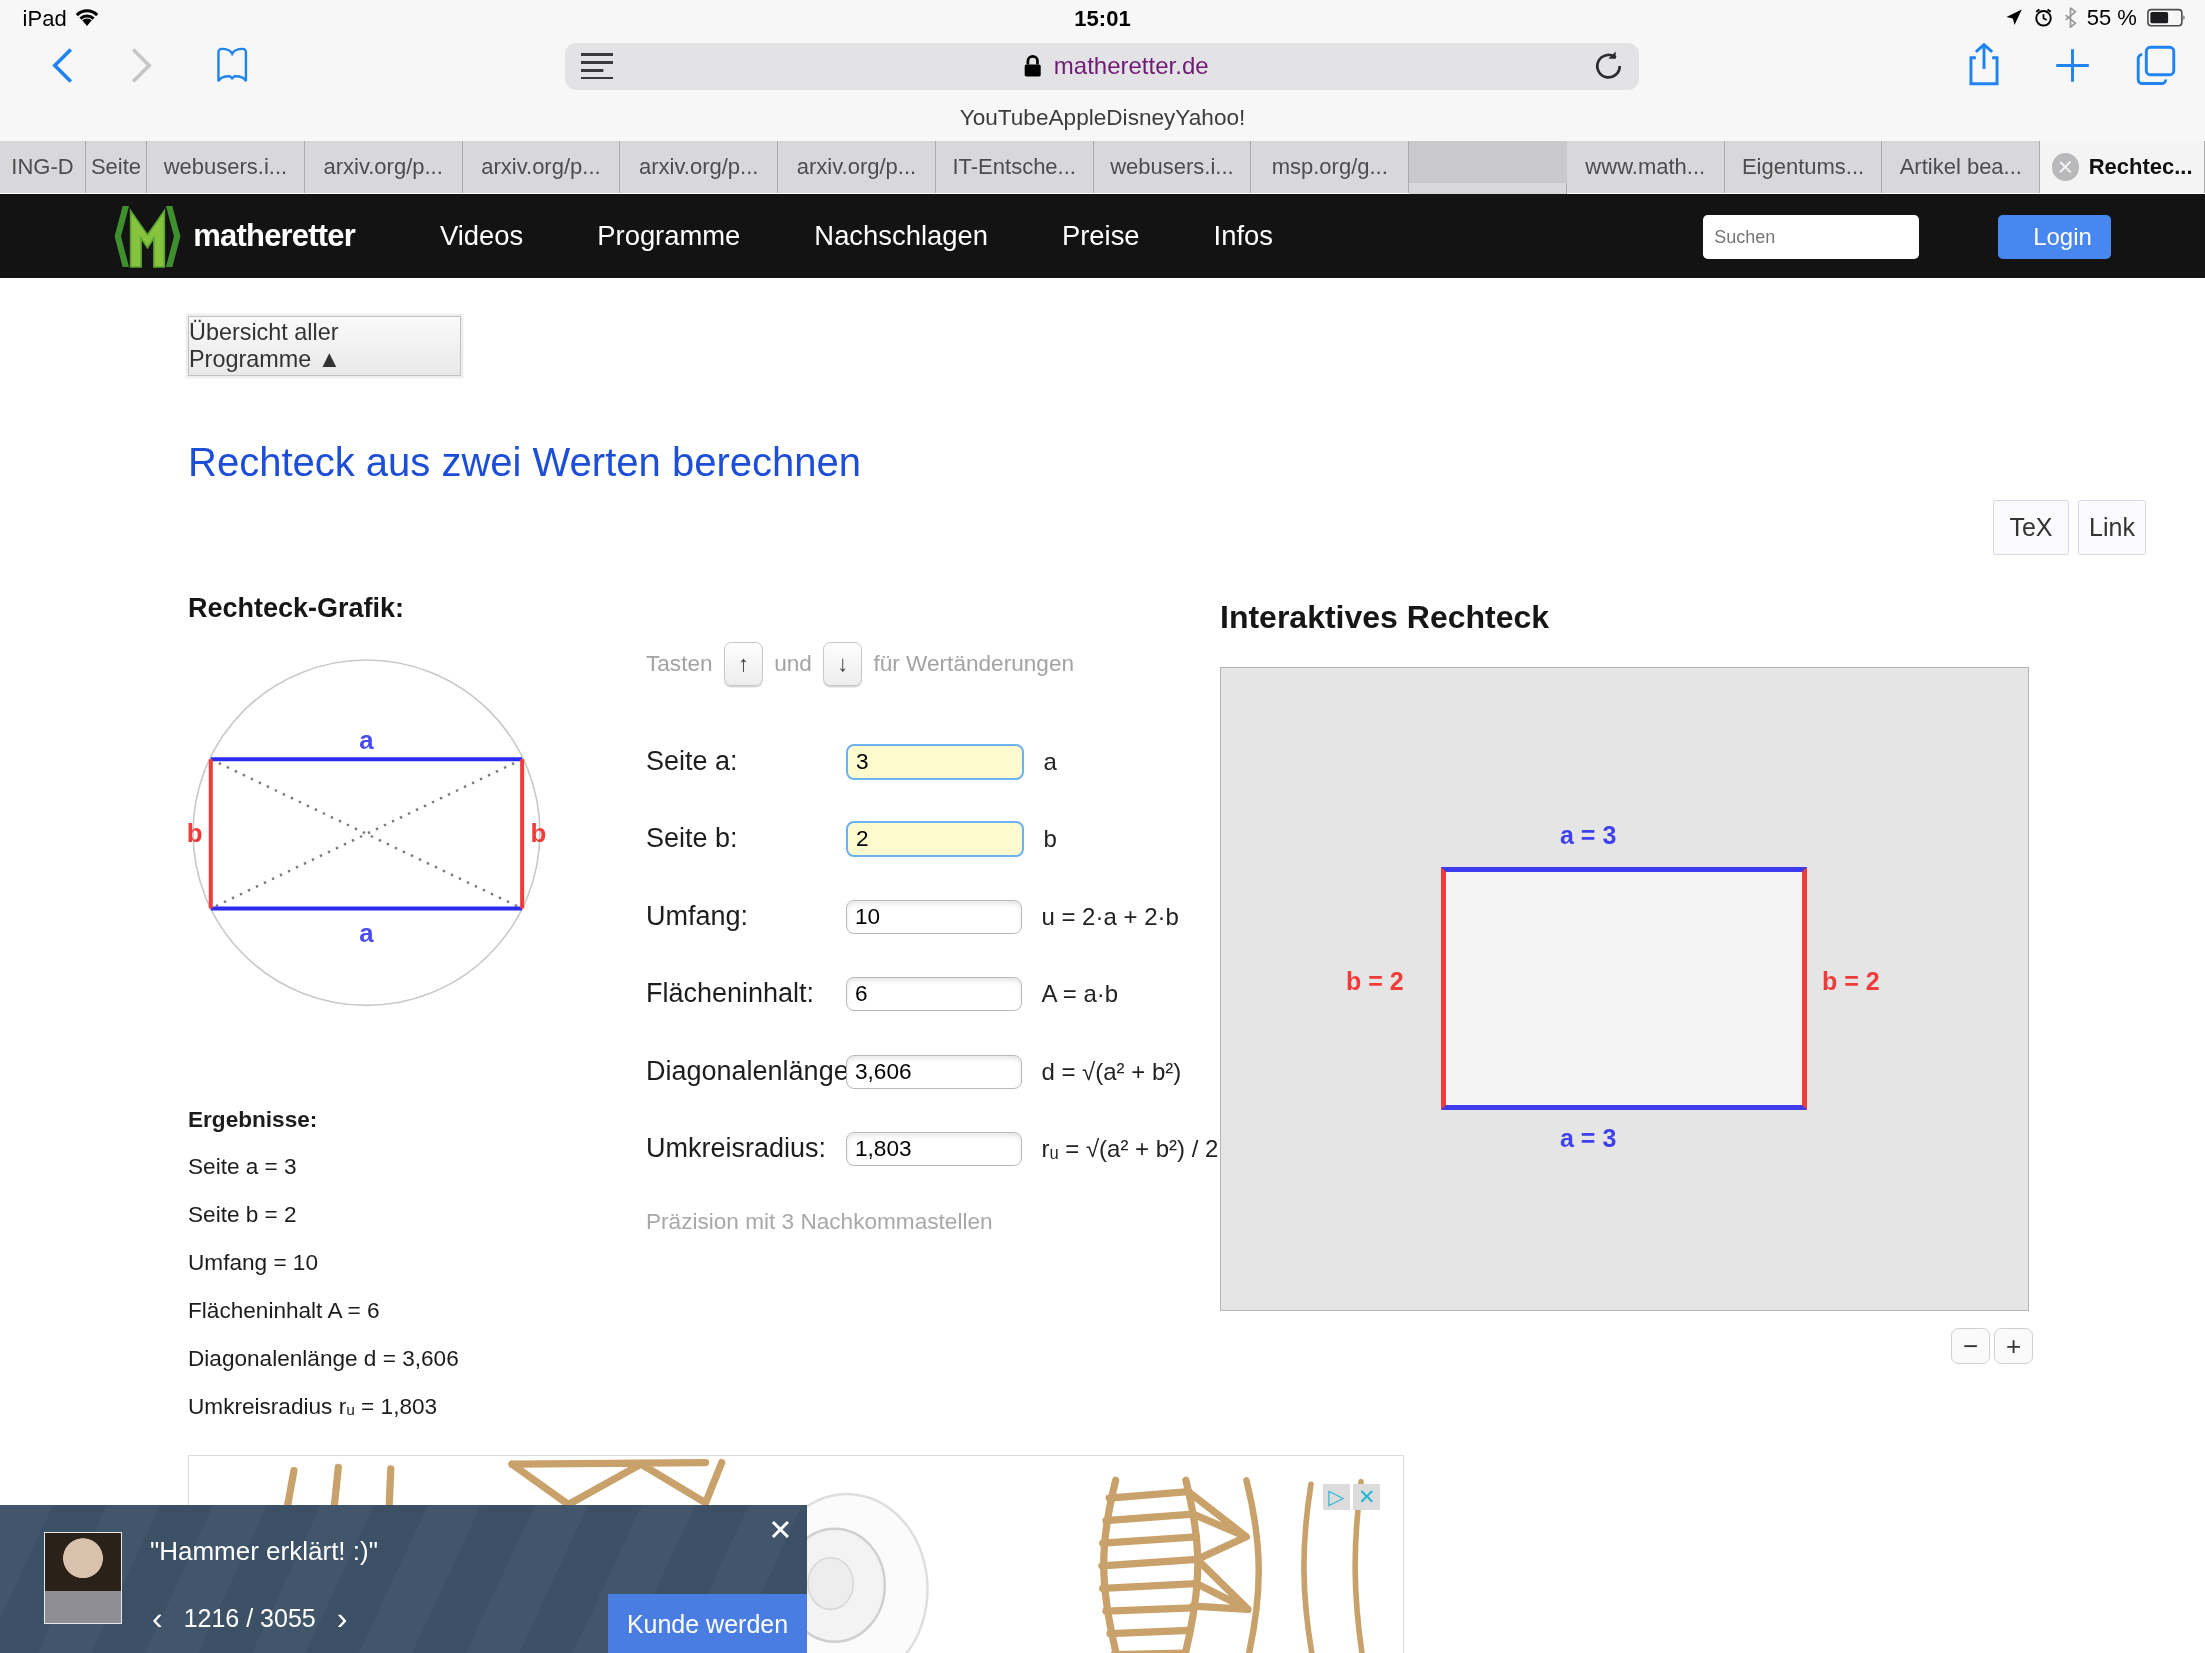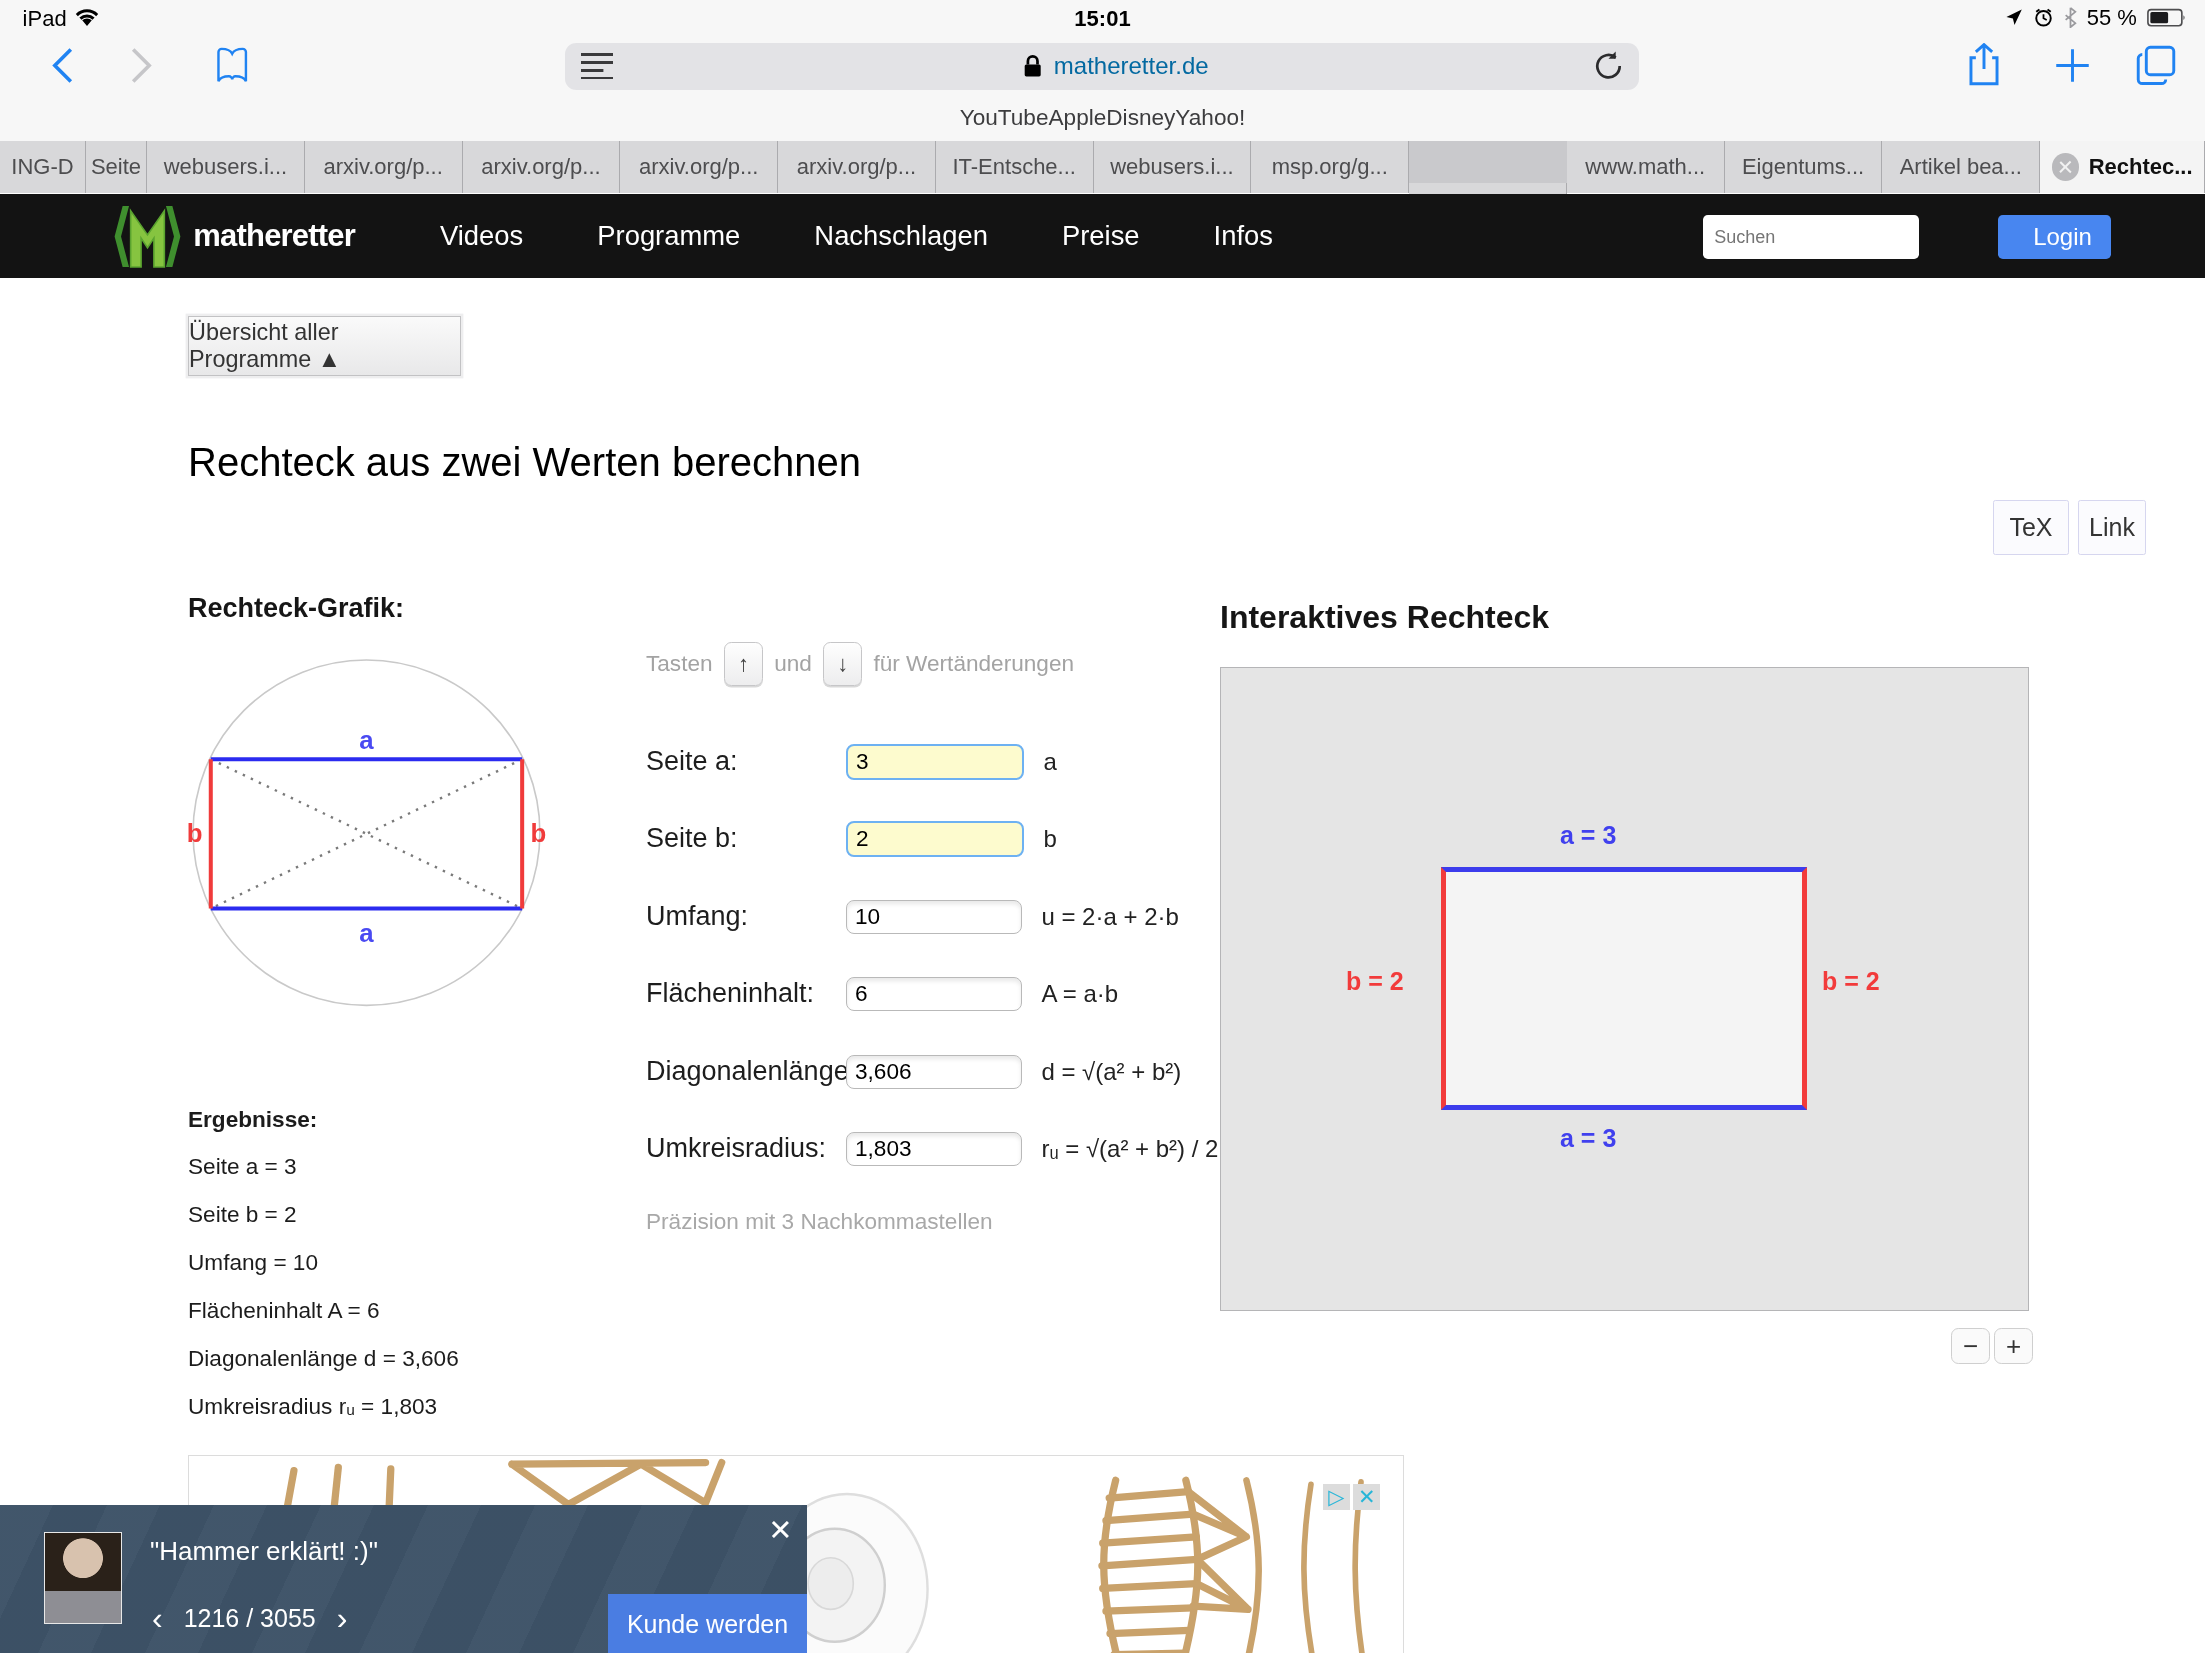--- a/index.html
+++ b/index.html
@@ -8,21 +8,21 @@
   .abs{position:absolute;}
   
   #statusbar{left:0;top:0;width:2205px;height:36px;background:#f7f7f7;font-size:22px;color:#000;}
   #statusbar .left{position:absolute;left:22.6px;top:5.7px;display:flex;align-items:center;gap:8px;}
   #statusbar .time{position:absolute;left:0;right:0;top:5.7px;text-align:center;font-weight:bold;}
   #statusbar .right{position:absolute;right:19.4px;top:4.8px;display:flex;align-items:center;gap:9.7px;}
   
   #toolbar{left:0;top:36px;width:2205px;height:58px;background:#f7f7f7;}
   .tb-icon{position:absolute;top:6.5px;width:45px;height:45px;display:flex;align-items:center;justify-content:center;}
   #urlfield{position:absolute;left:565px;top:6.5px;width:1074px;height:47px;background:#e3e3e6;border-radius:11.3px;}
-  #urltext{position:absolute;left:0;right:0;top:0;bottom:0;display:flex;align-items:center;justify-content:center;gap:11px;font-size:24px;color:#0369a1;padding-left:28px;}
+  #urltext{position:absolute;left:0;right:0;top:0;bottom:0;display:flex;align-items:center;justify-content:center;gap:11px;font-size:24px;color:#701a75;padding-left:28px;}
   
   #favbar{left:0;top:94px;width:2205px;height:47px;background:#f7f7f7;border-bottom:0.8px solid #cfcfd2;
     display:flex;align-items:center;justify-content:center;font-size:22.6px;color:#3c3c3e;}
   
   #tabbar{left:0;top:141px;width:2205px;height:52px;background:#c9c9cc;display:flex;}
   .tab{height:100%;background:#d8d8da;border-right:0.8px solid #ababae;display:flex;align-items:center;justify-content:center;
     font-size:22px;color:#4d4d4f;overflow:hidden;white-space:nowrap;padding:0 8px;box-sizing:border-box;}
   .tab.active{background:#f4f4f4;color:#111;font-weight:bold;gap:9.7px;}
   .tabclose{width:27.4px;height:27.4px;border-radius:50%;background:#b9b9bc;flex:0 0 auto;position:relative;}
   .tabclose:before,.tabclose:after{content:"";position:absolute;left:6.5px;top:13px;width:14.5px;height:2.4px;background:#f2f2f2;}
@@ -34,21 +34,21 @@
   #mainnav{position:absolute;left:440px;top:0;height:84px;display:flex;align-items:center;gap:74px;font-size:27.4px;color:#fff;}
   #mainnav .navitem{cursor:pointer;}
   #searchbox{position:absolute;left:1703px;top:21px;width:216px;height:44px;background:#fff;border-radius:4.8px;display:flex;overflow:hidden;}
   #searchinput{flex:1;border:0;outline:none;font-size:18px;padding:0 11.3px;color:#333;font-family:Liberation Sans, sans-serif;background:transparent;}
   #loginbtn{position:absolute;left:1998px;top:21px;width:97px;height:44px;background:#4886f0;border-radius:4.8px;
     color:#fff;font-size:24px;display:flex;align-items:center;justify-content:center;padding-left:16px;}
   
   #programsbtn{left:188px;top:316px;width:271px;height:58px;background:linear-gradient(#fafafa,#e8e8e9);
     border:0.8px solid #c2c2c4;box-shadow:0 0 0 2.4px #eeeeef;display:flex;align-items:center;justify-content:center;
     font-size:23.4px;color:#333;}
-  #pagetitle{left:188px;top:440px;font-size:40px;color:#000000;font-weight:400;}
+  #pagetitle{left:188px;top:440px;font-size:40px;color:#1d4ed8;font-weight:400;}
   .minibtn{top:500px;height:53px;background:#fbfbfe;border:1.6px solid #d6d6ef;border-radius:2.4px;
     display:flex;align-items:center;justify-content:center;font-size:25px;color:#333;}
   
   .colheading{font-size:27px;font-weight:bold;color:#161616;}
   #graphic-heading{left:188px;top:593px;}
   #form-heading{left:646px;top:593px;font-size:27.4px;}
   #interactive-heading{left:1220px;top:599px;font-size:32px;}
   #form-hint{left:646px;top:642px;display:flex;align-items:center;gap:11.3px;font-size:22.6px;color:#a3a3a3;}
   .keycap{width:37px;height:42px;border:1.6px solid #c6c6c8;border-radius:7.3px;background:linear-gradient(#fefefe,#ededee);
     display:flex;align-items:center;justify-content:center;color:#444;font-size:22px;box-shadow:0 1.6px 0 #d8d8d8;}

